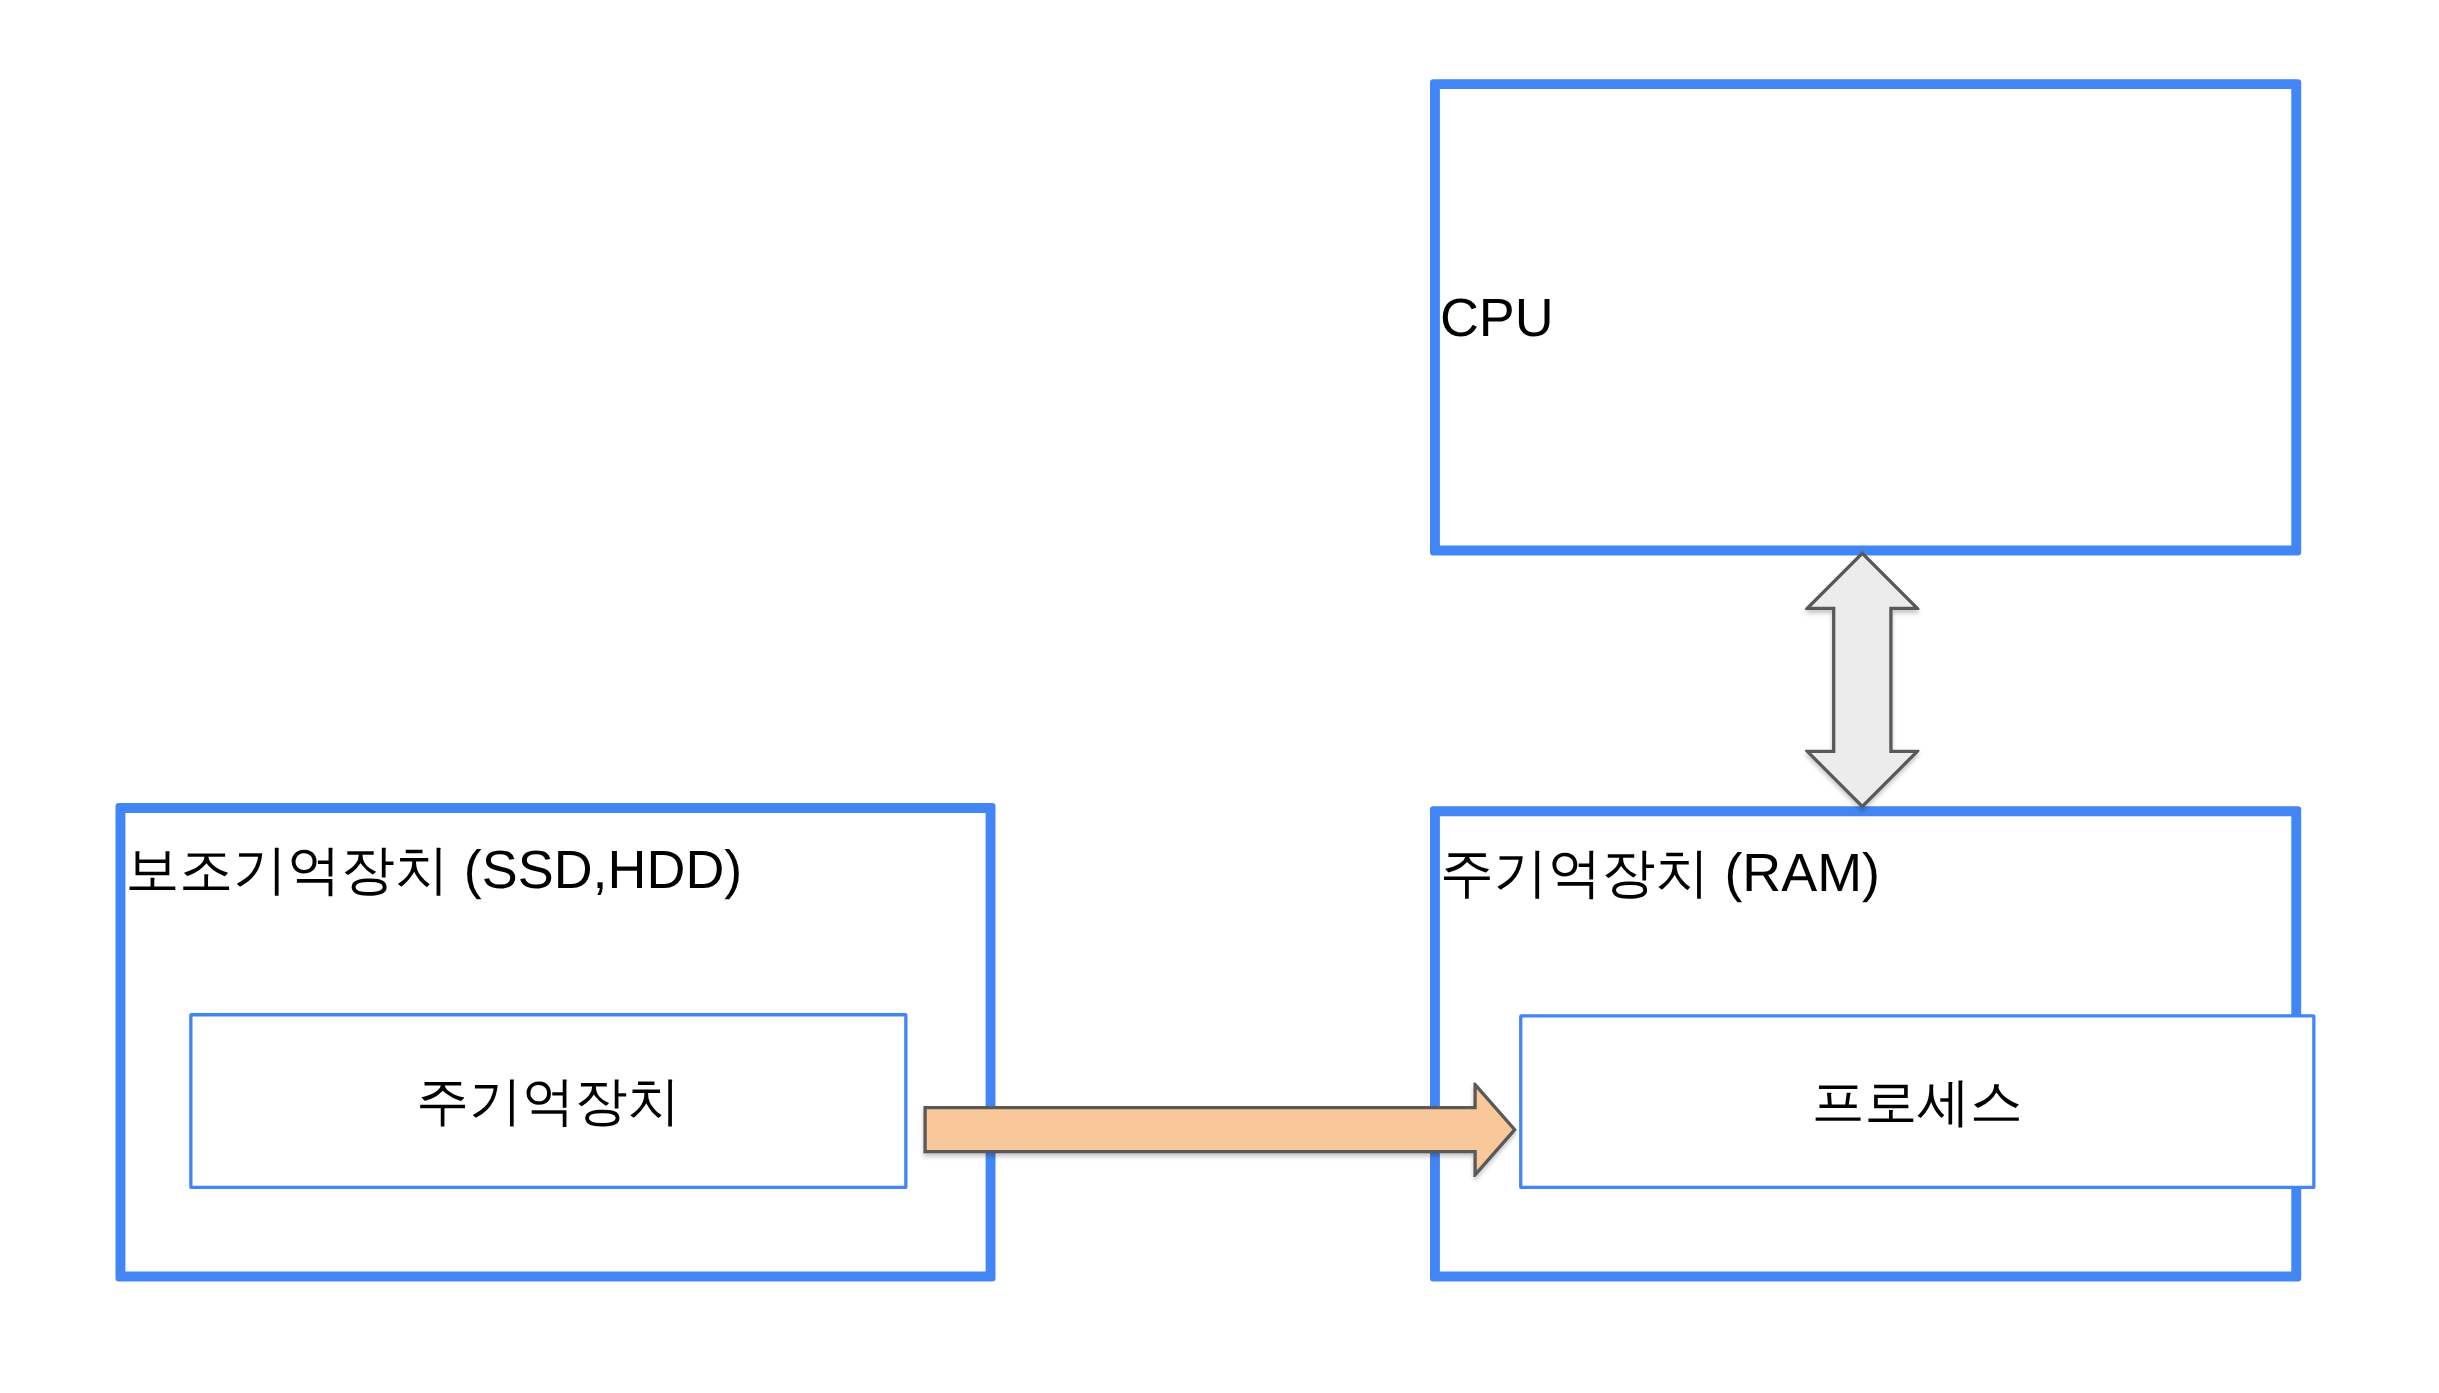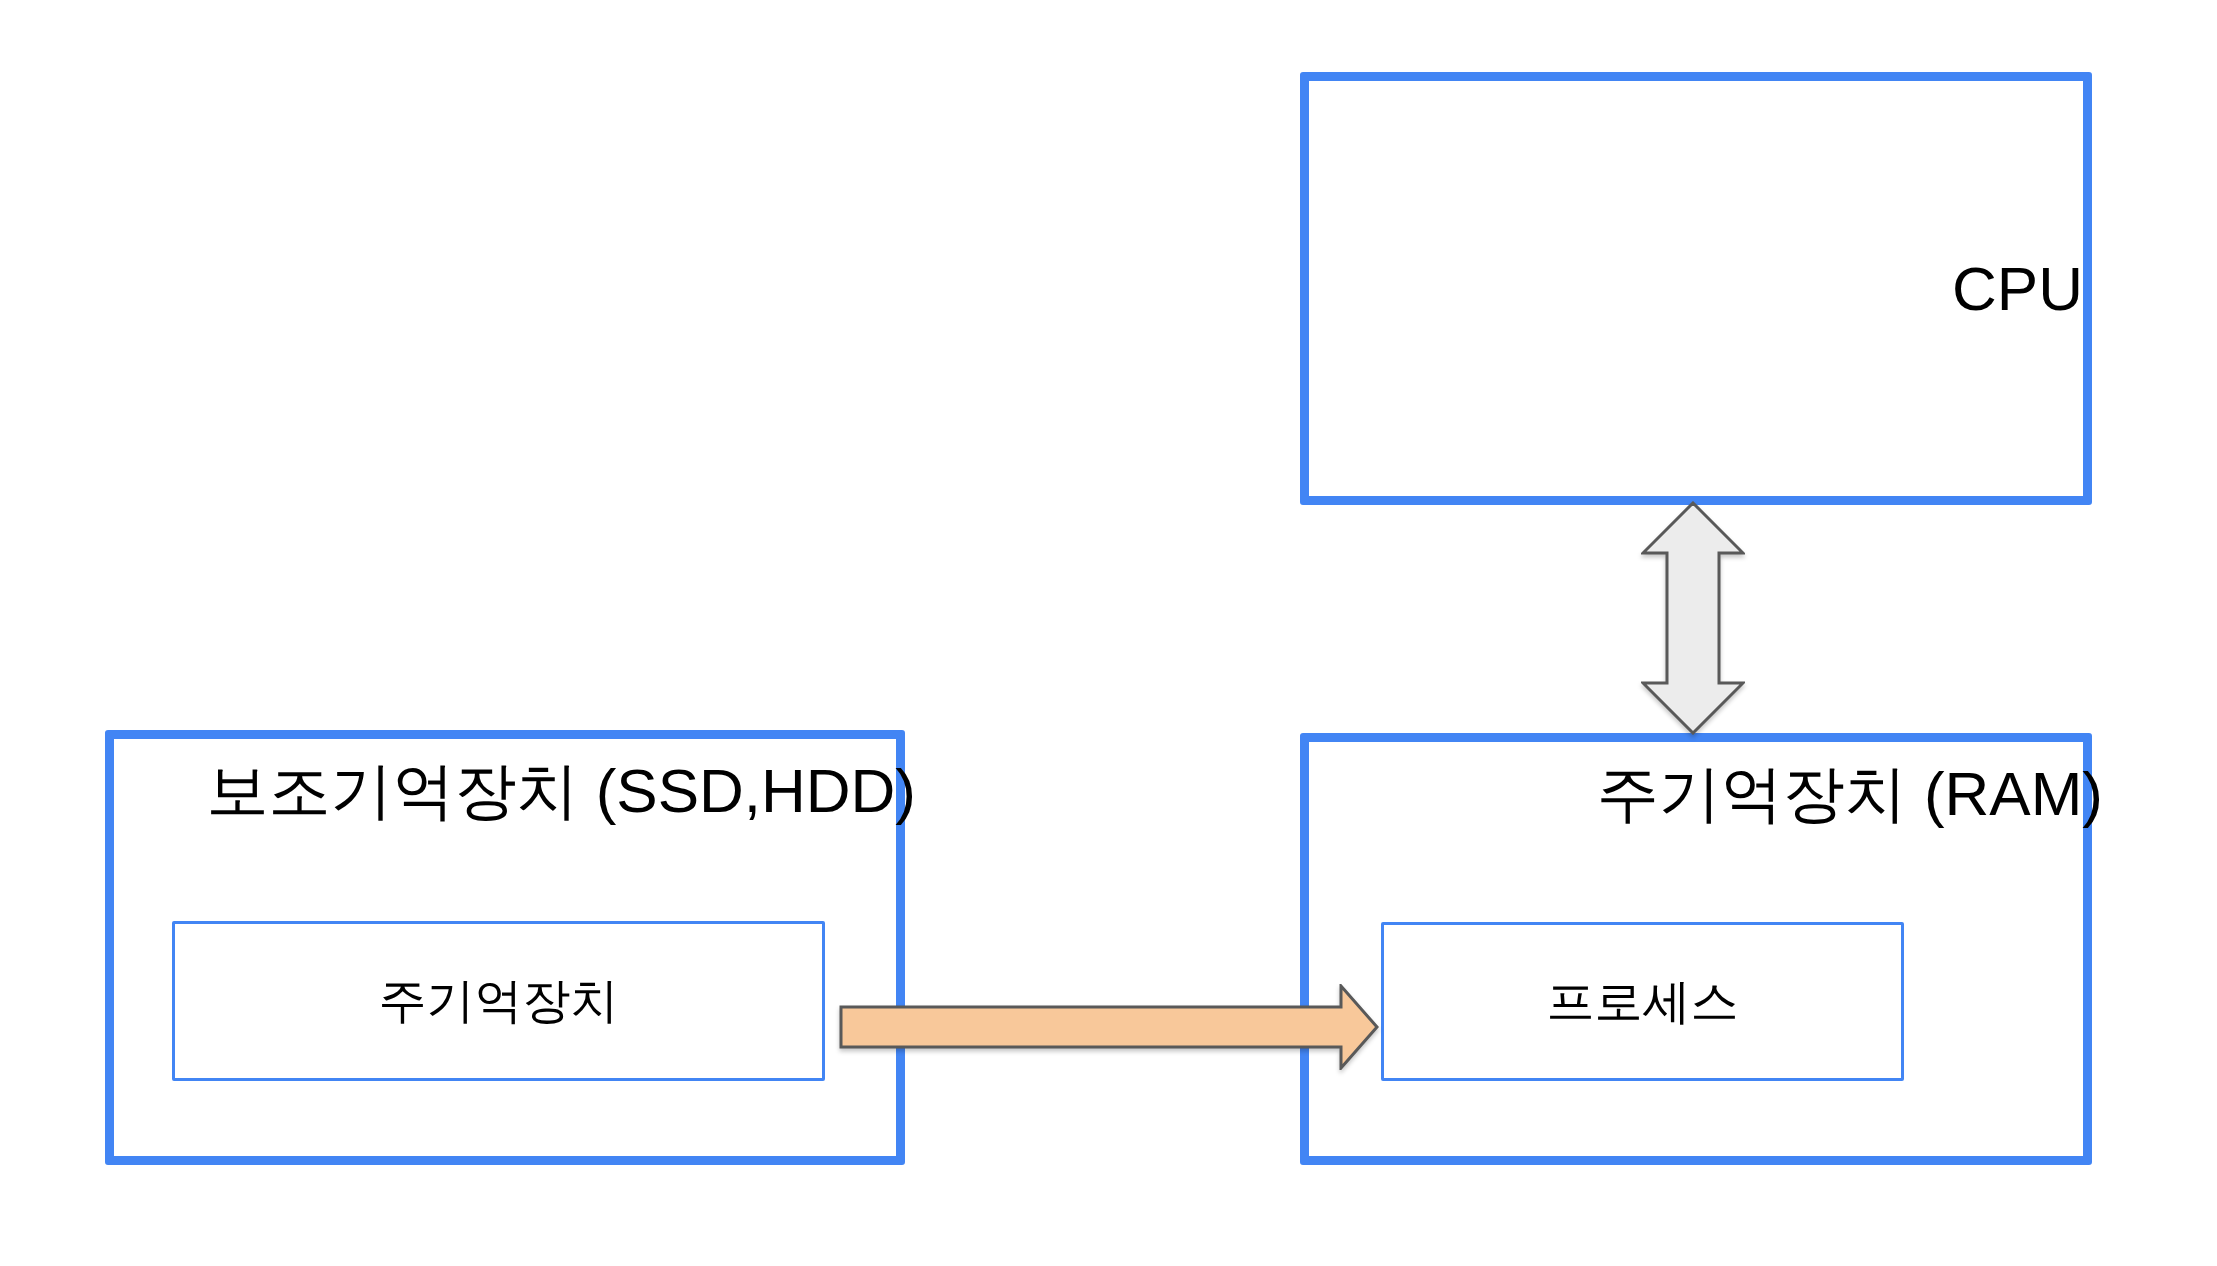--- a/index.html
+++ b/index.html
@@ -35,27 +35,26 @@
     left: 105px; top: 730px;
     width: 800px; height: 435px;
   }
   #memory-box {
     left: 1300px; top: 733px;
     width: 792px; height: 432px;
   }
   .box-title {
     display: block;
     width: 100%;
-    text-align: right;
+    text-align: left;
     padding-top: 16px;
-    font-size: 62px;
+    font-size: 49px;
     line-height: 72px;
     letter-spacing: 0px;
     white-space: nowrap;
-    padding-left: 20px;
   }
   #cpu-box .box-title {
     padding-top: 0;
   }
   .inner-box {
     position: absolute;
     border: 3px solid #4285F4;
     border-radius: 2px;
     background: #ffffff;
     box-sizing: border-box;
@@ -64,21 +63,21 @@
     justify-content: center;
     font-size: 48px;
     z-index: 1;
   }
   #program-box {
     left: 172px; top: 921px;
     width: 653px; height: 160px;
   }
   #process-box {
     left: 1381px; top: 922px;
-    width: 523px; height: 159px;
+    width: 724px; height: 159px;
   }
   .arrow-svg {
     position: absolute;
     z-index: 2;
     filter: drop-shadow(0px 3px 2px rgba(0,0,0,0.22));
   }
   #cpu-memory-arrow {
     left: 1641px; top: 501px;
     width: 104px; height: 234px;
   }

